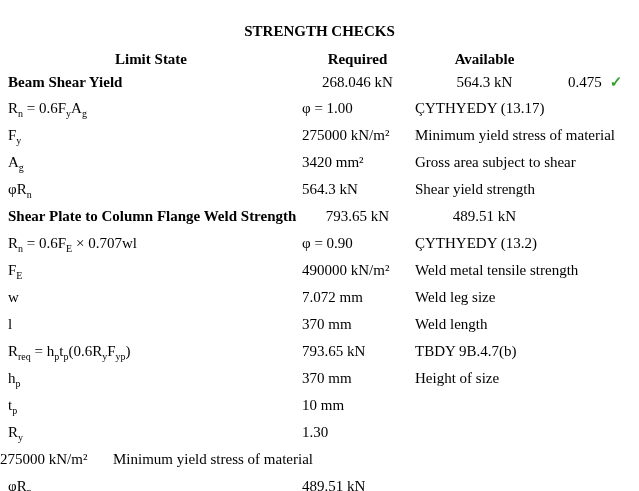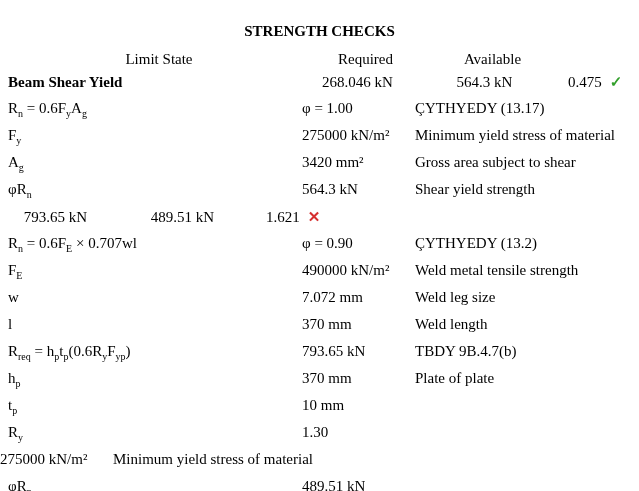--- a/index.html
+++ b/index.html
@@ -11,21 +11,21 @@
   }
   .title{
     padding-top:23px;height:16px;line-height:16px;
     text-align:center;font-weight:bold;
   }
   .table{width:639px;}
   .row{
     display:flex;align-items:baseline;
     height:27px;box-sizing:border-box;padding-top:2px;
   }
-  .header-row{margin-top:10px;height:22px;font-weight:normal;margin-left:8px;}
+  .header-row{margin-top:10px;height:22px;font-weight:bold;}
   .cell{white-space:nowrap;box-sizing:border-box;}
   .c-label{width:302px;padding-left:8px;}
   .c-req{width:111px;}
   .c-avail{width:143px;}
   .c-desc{flex:1;padding-left:2px;}
   .c-ratio{width:83px;padding-left:12px;}
   .header-row .c-label,
   .header-row .c-req,
   .header-row .c-avail{text-align:center;padding-left:0;}
   .check-row .c-label{font-weight:bold;}
@@ -78,26 +78,24 @@
 
   </div>
         <div class="row detail-row">
     <div class="cell c-label">φR<sub>n</sub></div>
     <div class="cell c-req">564.3 kN</div>
 
     <div class="cell c-desc">Shear yield strength</div>
 
   </div>
         <div class="row check-row">
+    <div class="cell c-label">Shear Plate to Column Flange Weld Strength</div>
     <div class="cell c-req">793.65 kN</div>
     <div class="cell c-avail">489.51 kN</div>
 
-    <div class="cell c-ratio">
-      <span>1.621</span><span class="status-icon" style="color: rgb(214, 47, 47);">✕</span>
-    </div>
   </div>
         <div class="row detail-row">
     <div class="cell c-label">R<sub>n</sub> = 0.6F<sub>E</sub> × 0.707wl</div>
     <div class="cell c-req">φ = 0.90</div>
 
     <div class="cell c-desc">ÇYTHYEDY (13.2)</div>
 
   </div>
         <div class="row detail-row">
     <div class="cell c-label">F<sub>E</sub></div>
@@ -124,21 +122,21 @@
     <div class="cell c-label">R<sub>req</sub> = h<sub>p</sub>t<sub>p</sub>(0.6R<sub>y</sub>F<sub>yp</sub>)</div>
     <div class="cell c-req">793.65 kN</div>
 
     <div class="cell c-desc">TBDY 9B.4.7(b)</div>
 
   </div>
         <div class="row detail-row">
     <div class="cell c-label">h<sub>p</sub></div>
     <div class="cell c-req">370 mm</div>
 
-    <div class="cell c-desc">Plate of plate</div>
+    <div class="cell c-desc">Height of size</div>
 
   </div>
         <div class="row detail-row">
     <div class="cell c-label">t<sub>p</sub></div>
     <div class="cell c-req">10 mm</div>
 
 
   </div>
         <div class="row detail-row">
     <div class="cell c-label">R<sub>y</sub></div>

